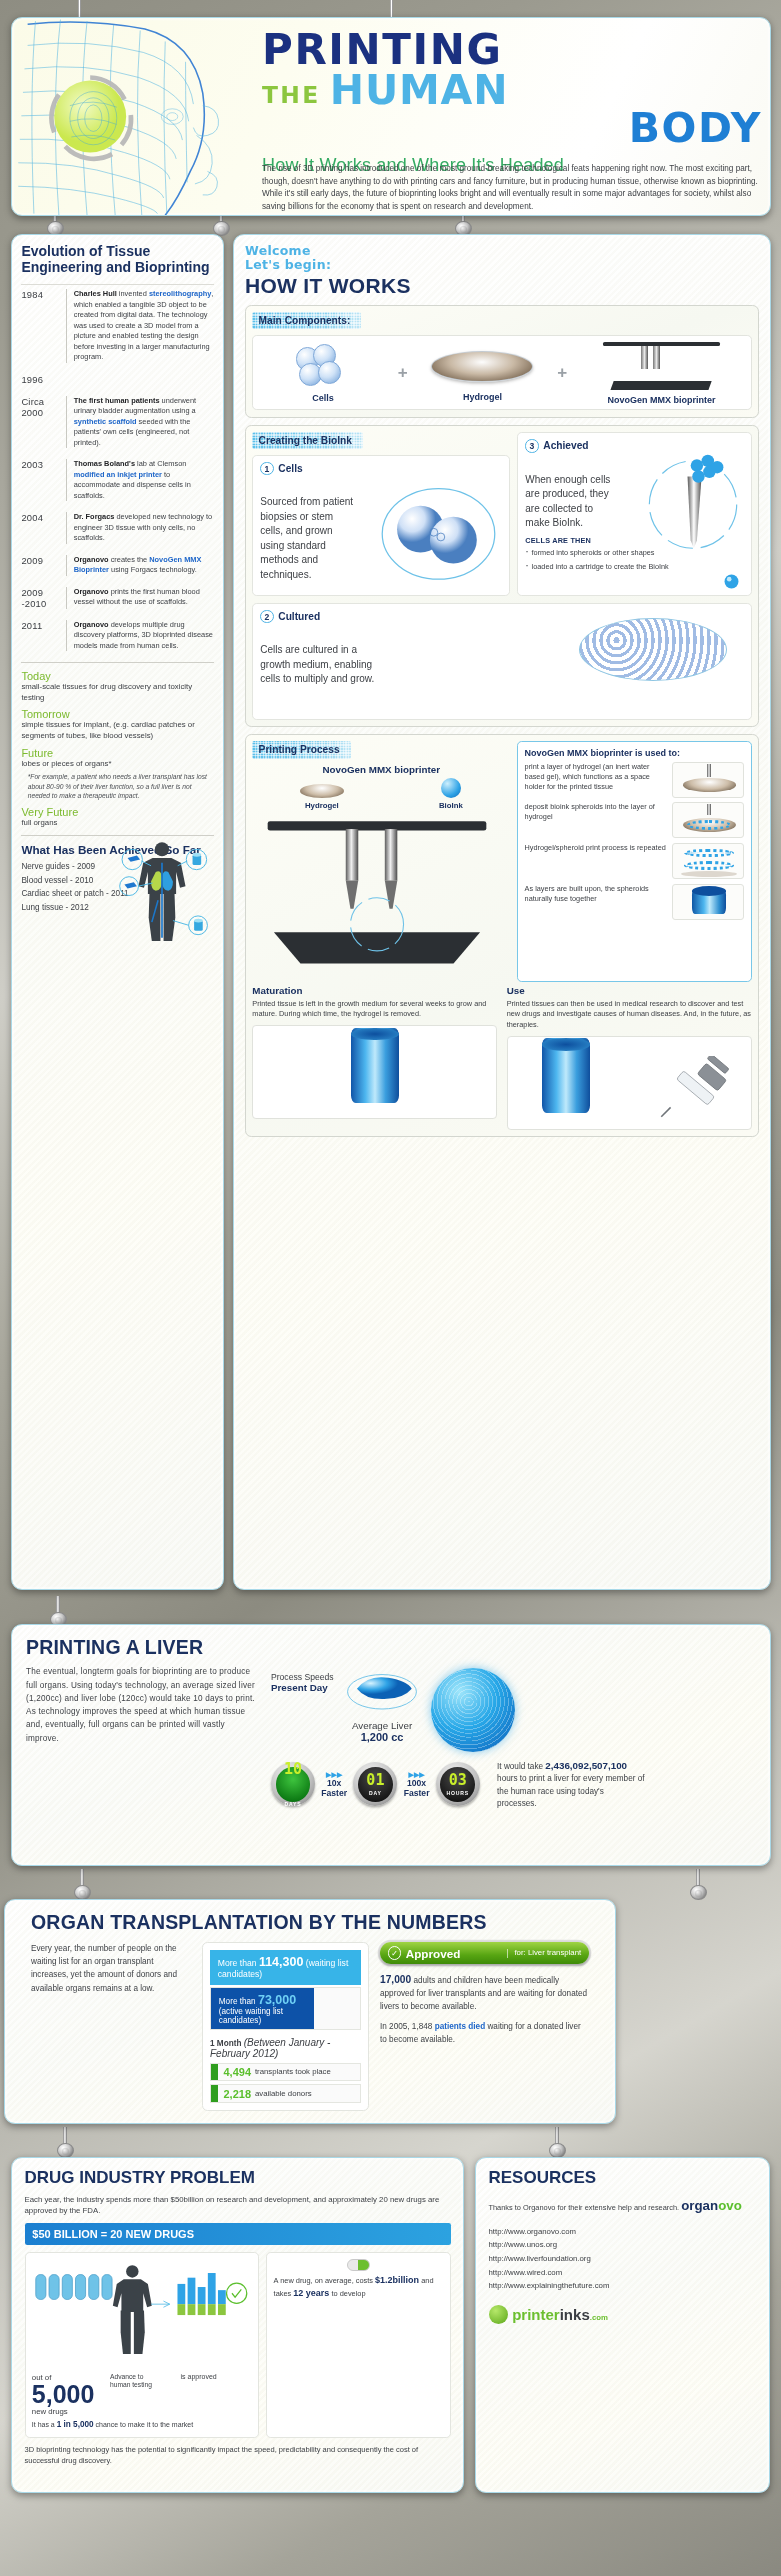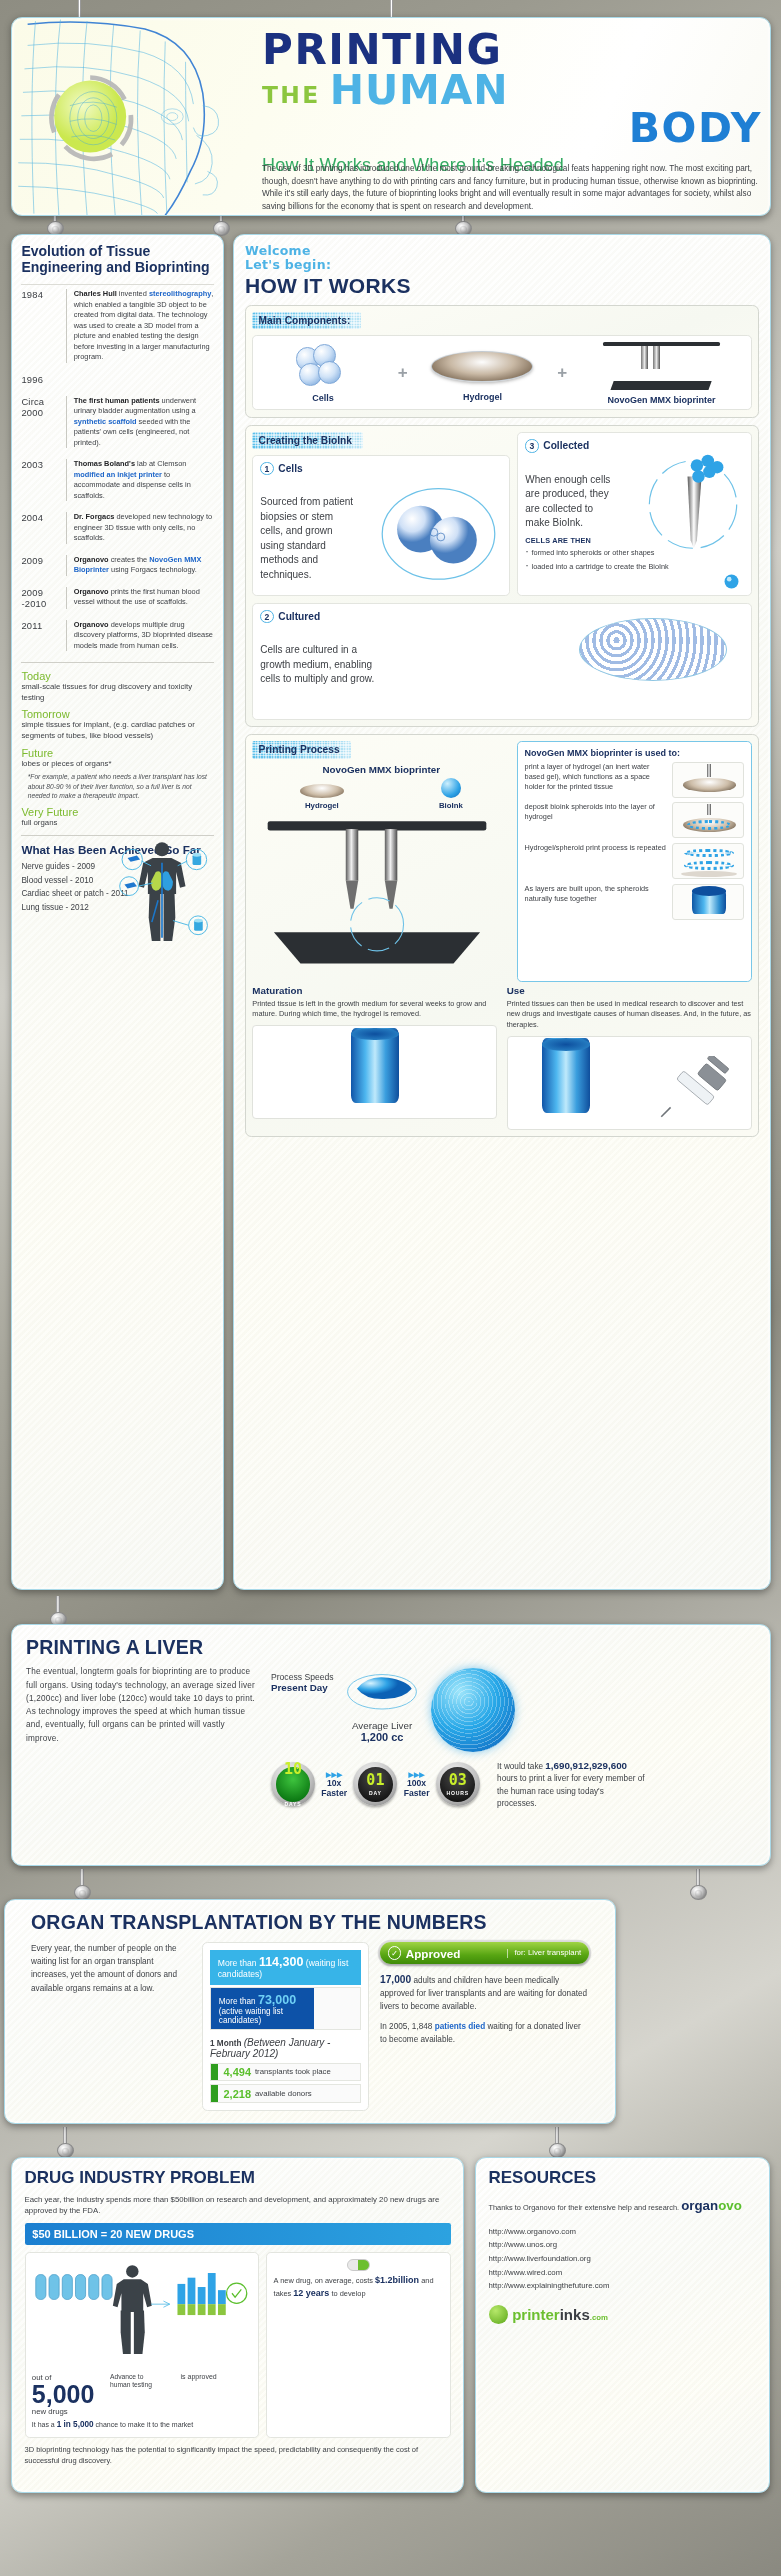--- a/index.html
+++ b/index.html
@@ -474,21 +474,21 @@
                   <stop offset="55%" stop-color="#cfe0f6"></stop>
                   <stop offset="100%" stop-color="#4a7fc0"></stop>
                 </radialGradient>
               </defs>
           </svg>
         </div>
       </div>
       <div class="sub-card" style="flex:1">
         <div class="step-h">
           <span class="step-no">3</span>
-          <span>Collected</span>
+          <span>Achieved</span>
         </div>
         <div class="mini-p" style="width:86px">When enough cells are produced, they are collected to make BioInk.</div>
         <div class="cells-are">CELLS ARE THEN</div>
         <div class="blist">
           <div>formed into spheroids or other shapes</div>
           <div>loaded into a cartridge to create the BioInk</div>
         </div>
         <svg style="position:absolute;right:6.3px;top:17px;" width="102" height="117" viewBox="0 0 130 150">
           <g fill="none" stroke="#6ec2e8" stroke-width="1.5" stroke-dasharray="34 10">
             <circle cx="65" cy="70" r="56"></circle>
@@ -675,21 +675,21 @@
           <div>Faster</div>
         </div>
         <div class="gauge dark">
             <div class="face">
           <span class="num">03</span>
           <span class="un">HOURS</span>
             </div>
           </div>
         <div class="globe-txt" style="width:148px;margin-left:11px">
           <span>It would take</span>
-          <b>1,690,912,929,600</b>
+          <b>2,436,092,507,100</b>
           <span>hours to print a liver for every member of the human race using today's processes.</span>
         </div>
       </div>
     </div>
   </div>
 </div>
 
 <div class="board" id="organ">
   <div class="h2">ORGAN TRANSPLANTATION BY THE NUMBERS</div>
   <div class="org-body">

